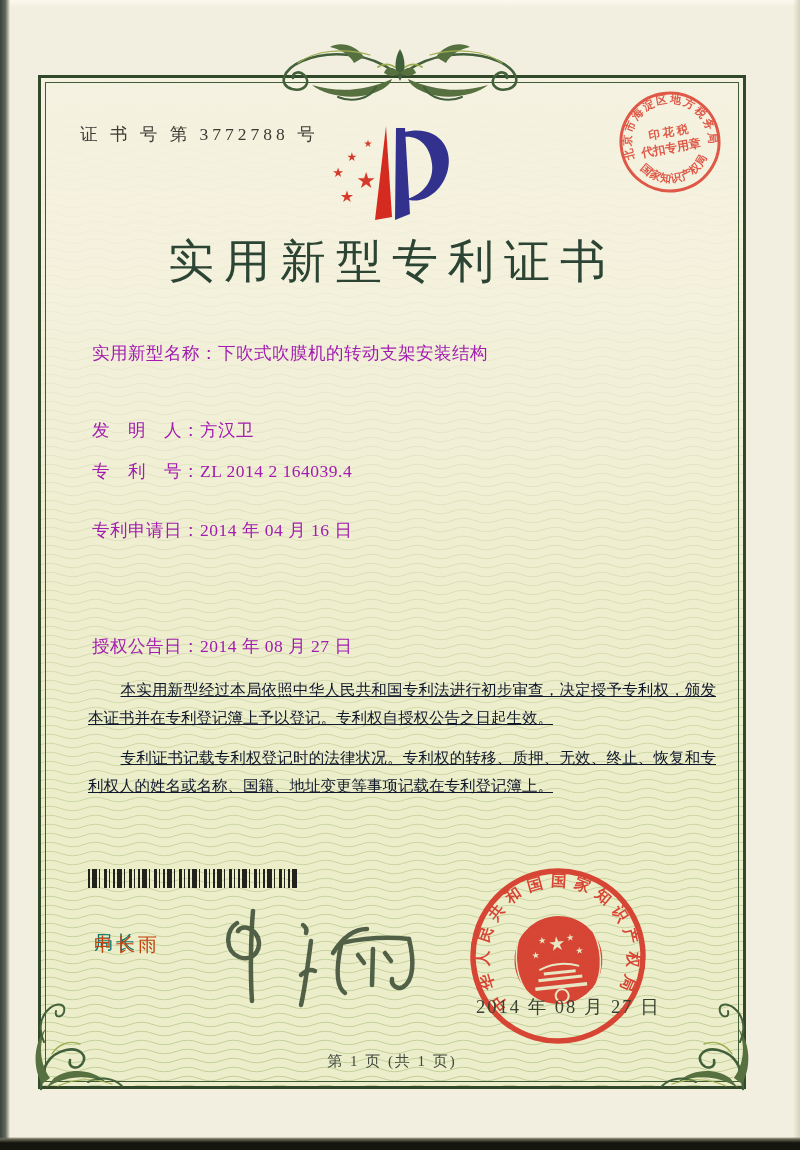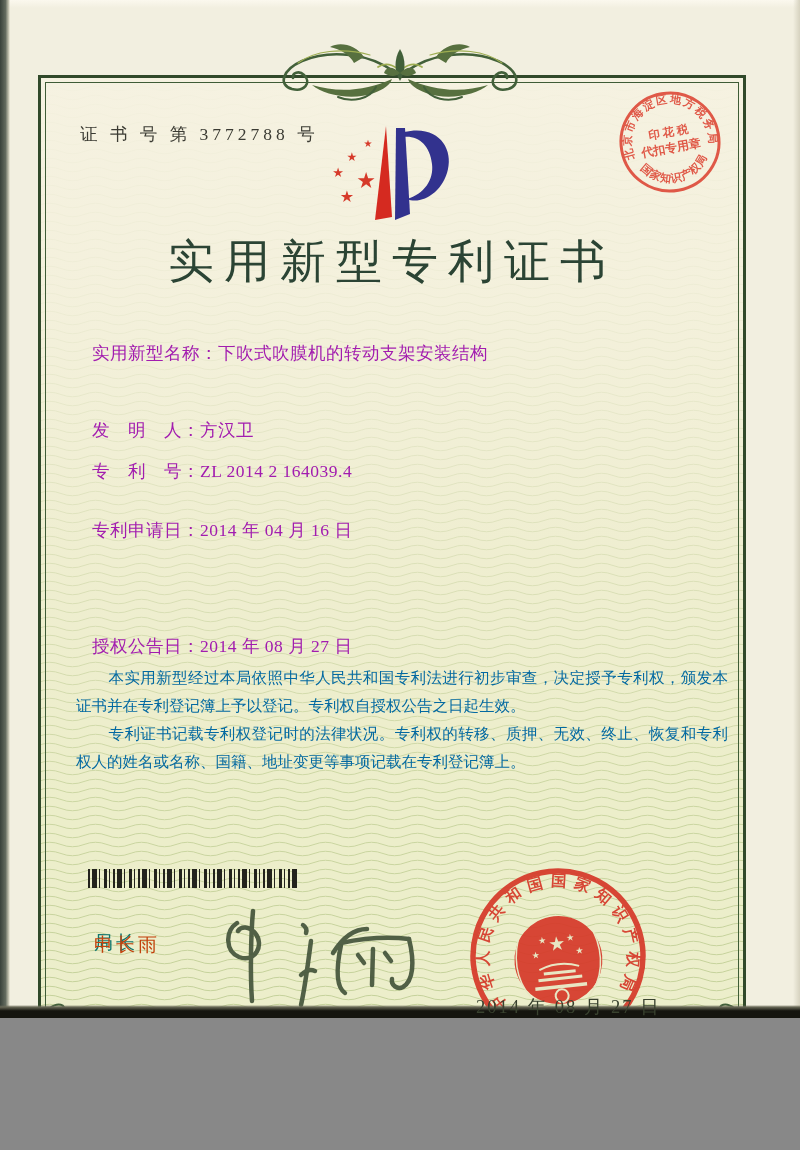--- a/index.html
+++ b/index.html
@@ -1,17 +1,17 @@
 <!DOCTYPE html>
 <html><head>
 <meta charset="utf-8">
 <style>
   html,body{margin:0;padding:0;background:#888;}
   #page{
-    position:relative;width:800px;height:1018px;overflow:hidden;
+    position:relative;width:800px;height:1150px;overflow:hidden;
     background:#f2efe0;font-family:"Liberation Serif","DejaVu Serif",serif;
   }
   
   .edge-left{position:absolute;left:0;top:0;bottom:0;width:10px;
     background:linear-gradient(90deg,#39423a 0%,#636b5e 55%,#c9c8b4 88%,rgba(201,200,180,0) 100%);}
   .edge-bottom{position:absolute;left:0;right:0;bottom:0;height:13px;
     background:linear-gradient(0deg,#15150f 55%,#6a6a58 85%,rgba(106,106,88,0) 100%);}
   .edge-right{position:absolute;right:0;top:0;bottom:0;width:7px;
     background:linear-gradient(270deg,#d6d2bf 0%,rgba(214,210,191,0) 100%);}
   .edge-top{position:absolute;left:0;right:0;top:0;height:8px;
@@ -29,22 +29,22 @@
   .orn{position:absolute;}
   
   .cert-no{position:absolute;left:80px;top:122px;font-size:17.5px;letter-spacing:4px;color:#3b3b33;}
   .logo{position:absolute;left:320px;top:112px;}
   .stamp{position:absolute;left:606px;top:78px;transform:rotate(-10deg);opacity:.88;}
   .title{position:absolute;left:38px;top:231px;width:708px;text-align:center;
     font-size:46px;font-weight:normal;letter-spacing:10px;color:#2b4434;}
   .field{position:absolute;left:92px;font-size:17.5px;color:#a21caf;letter-spacing:.5px;white-space:nowrap;}
   .f0{top:341px}.f1{top:418px}.f2{top:459px}.f3{top:518px}.f4{top:576px}.f5{top:634px}
   .paras{position:absolute;left:76px;top:664px;width:652px;}
-  .paras p{margin:0;font-size:15.5px;line-height:28px;text-indent:2.1em;
-    text-align:justify;color:#0369a1;}
+  .paras p{margin:12px;font-size:15.5px;line-height:28px;text-indent:2.1em;
+    text-align:justify;color:#0f172a;text-decoration:underline;}
   .barcode{position:absolute;left:88px;top:869px;width:209px;height:19px;
     background:repeating-linear-gradient(90deg,#23231d 0 2px,rgba(0,0,0,0) 2px 4px,
       #23231d 4px 9px,rgba(0,0,0,0) 9px 11px,#23231d 11px 12px,rgba(0,0,0,0) 12px 16px,
       #23231d 16px 19px,rgba(0,0,0,0) 19px 21px,#23231d 21px 22px,rgba(0,0,0,0) 22px 25px);}
   .officer-title{position:absolute;left:94px;top:930px;font-size:19px;letter-spacing:3px;color:#0f766e;}
   .officer-name{position:absolute;left:94px;top:932px;font-size:19px;letter-spacing:3px;color:#c2410c;}
   .sig{position:absolute;left:195px;top:893px;}
   .seal{position:absolute;left:466px;top:864px;transform:rotate(-6deg);opacity:.93;}
   .seal-date{position:absolute;left:476px;top:994px;font-size:18.5px;letter-spacing:2px;color:#39422f;z-index:5;}
   .footer{position:absolute;left:38px;top:1052px;width:708px;text-align:center;
@@ -198,19 +198,20 @@
       <path d="M72,104 Q92,96 112,104" fill="none" stroke="#e8e7c4" stroke-width="2"></path>
       <rect x="76" y="107" width="32" height="3" fill="#e8e7c4"></rect>
       <rect x="70" y="113" width="44" height="3" fill="#e8e7c4"></rect>
       <rect x="66" y="121" width="52" height="3.5" fill="#e8e7c4"></rect>
       <circle cx="92" cy="132" r="6.5" fill="none" stroke="#e8e7c4" stroke-width="2"></circle>
     </g>
   </svg>
 
   <div class="seal-date">2014 年 08 月 27 日</div>
 
+  <div class="footer">第 1 页 (共 1 页)</div>
 
   <div class="edge-top"></div>
   <div class="edge-right"></div>
   <div class="edge-left"></div>
   <div class="edge-bottom"></div>
 
 </div>
 
 </body></html>

